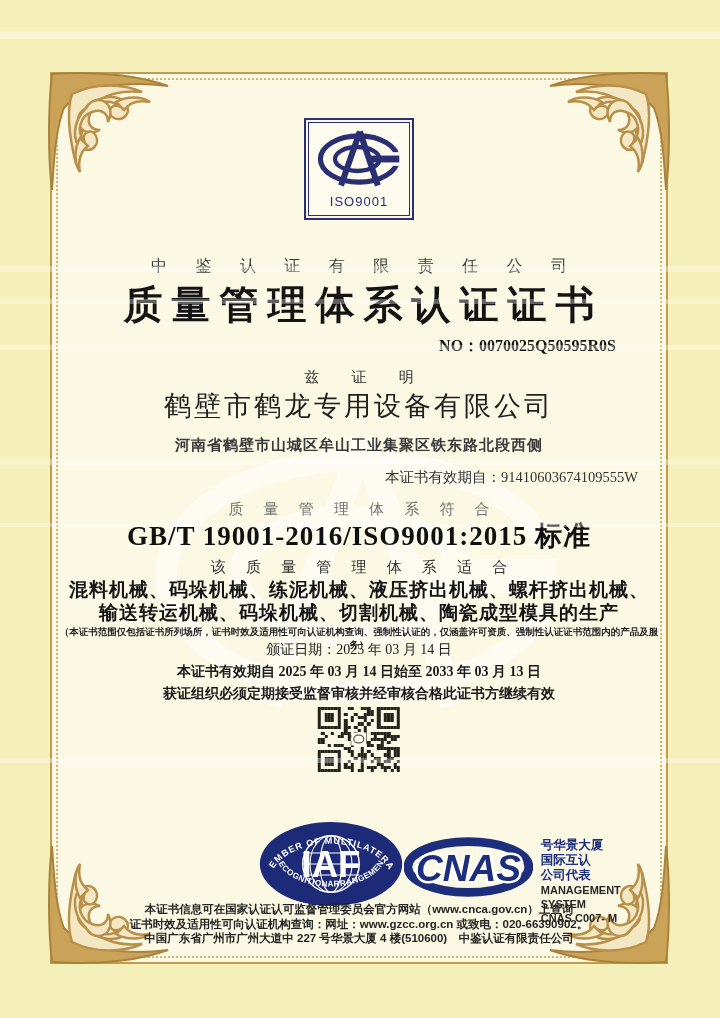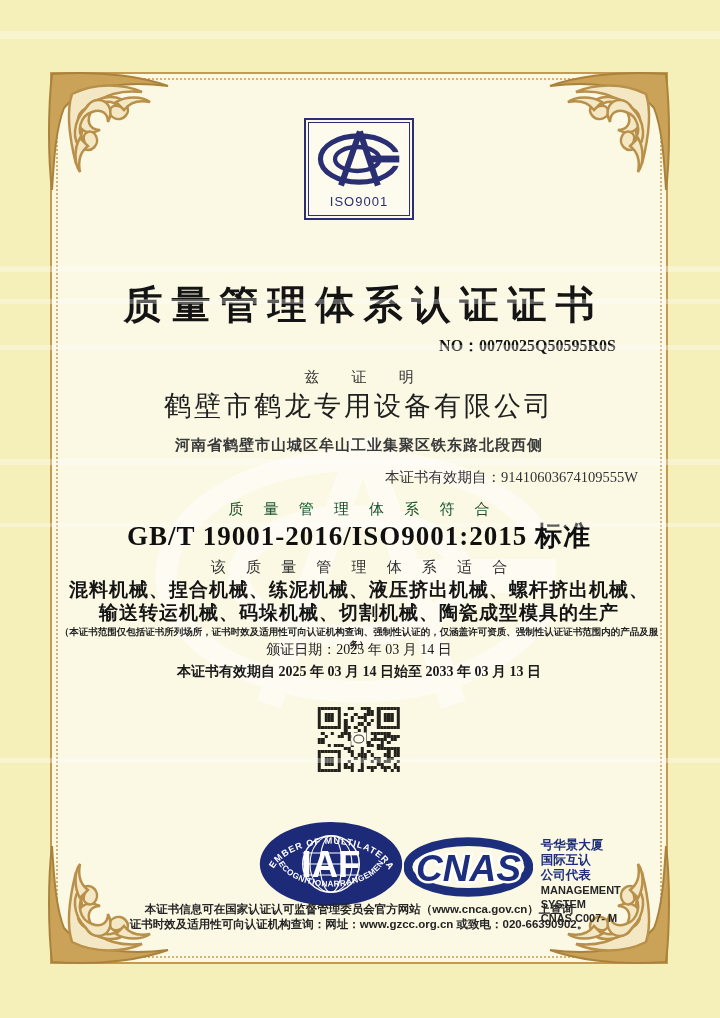--- a/index.html
+++ b/index.html
@@ -22,21 +22,21 @@
   .logo-box svg{margin-top:9px;}
   .logo-label{font-size:13px;letter-spacing:1px;color:#2a2e72;margin-top:1px;font-family:"Liberation Sans",sans-serif;}
   .issuer{top:182px;font-size:16px;letter-spacing:12px;color:#3b3b3b;text-indent:12px;}
   .title{top:204px;font-size:39px;font-weight:700;letter-spacing:9px;color:#141414;text-indent:9px;}
   .no-line{top:262px;text-align:right;padding-right:50px;font-family:"Liberation Serif",serif;
            font-weight:700;font-size:16px;color:#111;}
   .hereby{top:294px;font-size:15px;letter-spacing:14px;color:#333;text-indent:14px;}
   .company{top:314px;font-size:27px;letter-spacing:3px;color:#1f1f1f;font-family:"Liberation Serif",serif;}
   .address{top:362px;font-size:15px;font-weight:700;color:#3a3a3a;font-family:"Liberation Serif",serif;letter-spacing:1px;}
   .credit{top:394px;text-align:right;padding-right:28px;font-size:14.5px;color:#333;font-family:"Liberation Serif",serif;}
-  .conform{top:426px;font-size:15px;letter-spacing:8px;color:#14532d;text-indent:8px;}
+  .conform{top:426px;font-size:15px;letter-spacing:8px;color:#737373;text-indent:8px;}
   .standard{top:444px;font-size:27px;font-weight:700;color:#101010;font-family:"Liberation Serif",serif;letter-spacing:1px;}
   .scope-intro{top:484px;font-size:15px;letter-spacing:8px;color:#333;text-indent:8px;}
   .scope1{top:503px;font-size:19px;font-weight:700;color:#151515;letter-spacing:1px;}
   .scope2{top:526px;font-size:19px;font-weight:700;color:#151515;letter-spacing:1px;}
   .note{top:552px;font-size:9.5px;font-weight:700;color:#222;}
   .issue-date{top:567px;font-size:14px;font-weight:400;color:#1a1a1a;font-family:"Liberation Serif",serif;}
   .validity{top:589px;font-size:14px;font-weight:700;color:#1a1a1a;font-family:"Liberation Serif",serif;}
   .surveillance{top:611px;font-size:14px;font-weight:700;color:#1a1a1a;font-family:"Liberation Serif",serif;}
   .qr-wrap{position:absolute;left:50%;transform:translateX(-50%);top:633px;z-index:3;}
   .qr{position:relative;display:grid;}
@@ -128,34 +128,36 @@
           <ellipse cx="48" cy="35" rx="26" ry="14" stroke-width="5"></ellipse>
           <path d="M51,3 L29,66" stroke-width="7"></path>
           <path d="M51,3 L72,66" stroke-width="7"></path>
         </g>
         <rect x="80" y="27" width="20" height="16" fill="#fdfbee"></rect>
         <rect x="60" y="31" width="37" height="8" fill="#2a2e72"></rect>
       </svg>
       <div class="logo-label">ISO9001</div>
     </div>
 
+    <div class="abs issuer">中 鉴 认 证 有 限 责 任 公 司</div>
     <div class="abs title">质量管理体系认证证书</div>
     <div class="abs no-line">NO：0070025Q50595R0S</div>
     <div class="abs hereby">兹 证 明</div>
     <div class="abs company">鹤壁市鹤龙专用设备有限公司</div>
     <div class="abs address">河南省鹤壁市山城区牟山工业集聚区铁东路北段西侧</div>
     <div class="abs credit">本证书有效期自：91410603674109555W</div>
     <div class="abs conform">质 量 管 理 体 系 符 合</div>
     <div class="abs standard">GB/T 19001-2016/ISO9001:2015 标准</div>
     <div class="abs scope-intro">该 质 量 管 理 体 系 适 合</div>
-    <div class="abs scope1">混料机械、捏合机械、练泥机械、液压挤出机械、螺杆挤出机械、</div>
+    <div class="abs scope1">混料机械、码垛机械、练泥机械、液压挤出机械、螺杆挤出机械、</div>
     <div class="abs scope2">输送转运机械、码垛机械、切割机械、陶瓷成型模具的生产</div>
     <div class="abs note">（本证书范围仅包括证书所列场所，证书时效及适用性可向认证机构查询、强制性认证的，仅涵盖许可资质、强制性认证证书范围内的产品及服务）</div>
     <div class="abs issue-date">颁证日期：2025 年 03 月 14 日</div>
     <div class="abs validity">本证书有效期自 2025 年 03 月 14 日始至 2033 年 03 月 13 日</div>
+    <div class="abs surveillance">获证组织必须定期接受监督审核并经审核合格此证书方继续有效</div>
 
     <div class="qr-wrap">
       <div class="qr" style="grid-template-columns: repeat(25, 3.3px); grid-template-rows: repeat(21, 3.1px);">
           <span style="background: rgb(35, 35, 28);"></span>
           <span style="background: rgb(35, 35, 28);"></span>
           <span style="background: rgb(35, 35, 28);"></span>
           <span style="background: rgb(35, 35, 28);"></span>
           <span style="background: rgb(35, 35, 28);"></span>
           <span style="background: rgb(35, 35, 28);"></span>
           <span style="background: rgb(35, 35, 28);"></span>
@@ -715,15 +717,16 @@
         <div class="cn">国际互认</div>
         <div class="cn">公司代表</div>
         <div class="en">MANAGEMENT SYSTEM</div>
         <div class="en">CNAS C007- M</div>
       </div>
     </div>
 
     <div class="abs footer">
       <div>本证书信息可在国家认证认可监督管理委员会官方网站（www.cnca.gov.cn）上查询</div>
       <div>证书时效及适用性可向认证机构查询：网址：www.gzcc.org.cn 或致电：020-66390902。</div>
+      <div>中国广东省广州市广州大道中 227 号华景大厦 4 楼(510600)　中鉴认证有限责任公司</div>
     </div>
   </div>
 </div>
 
 </body></html>

